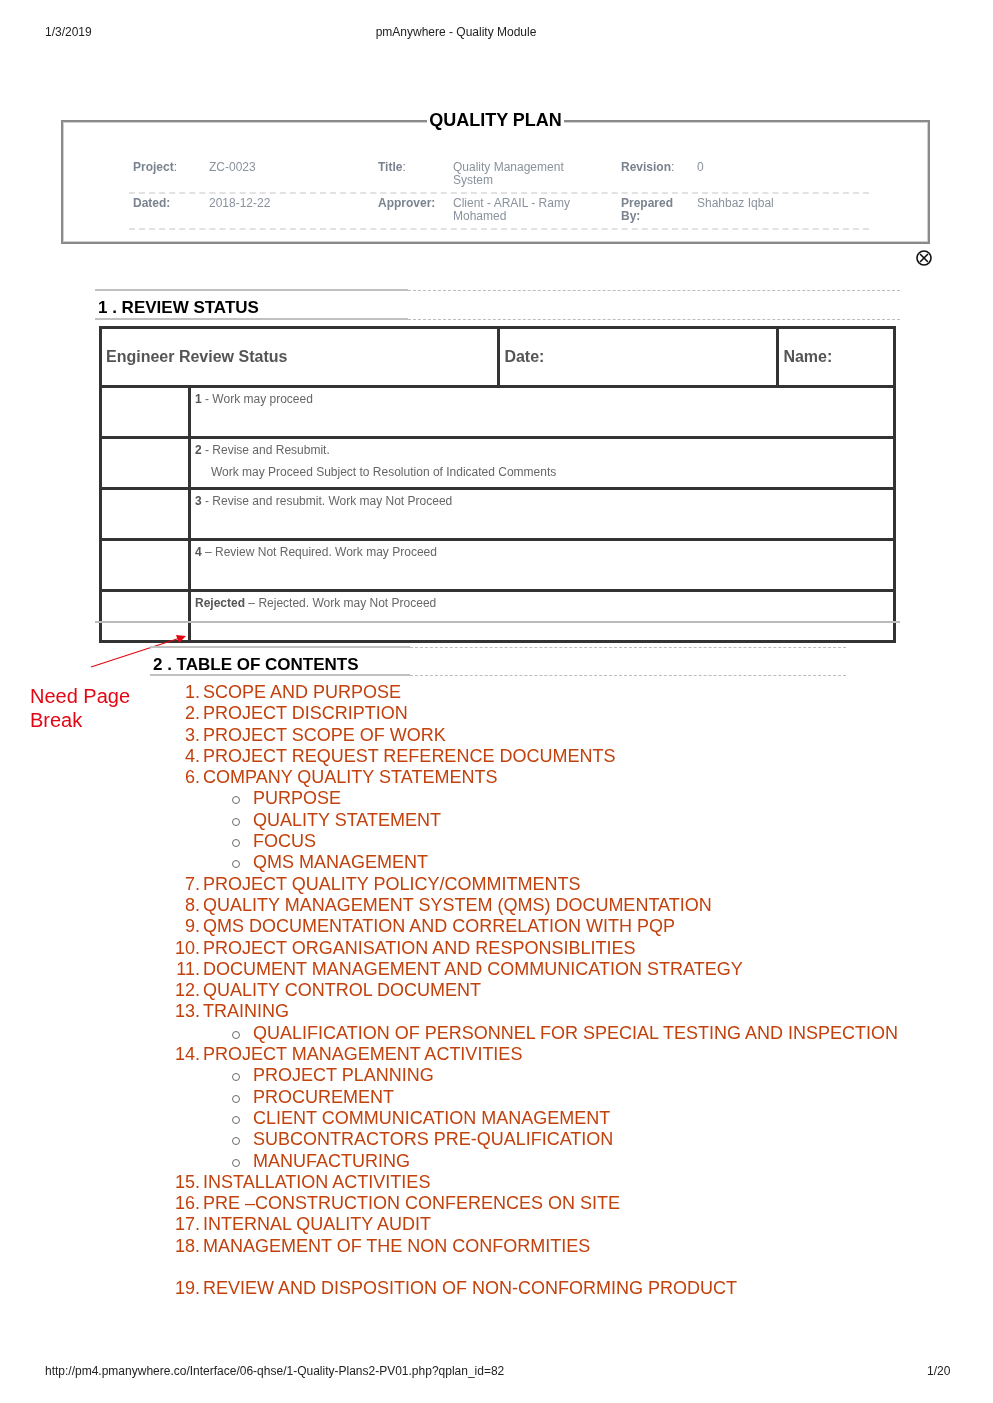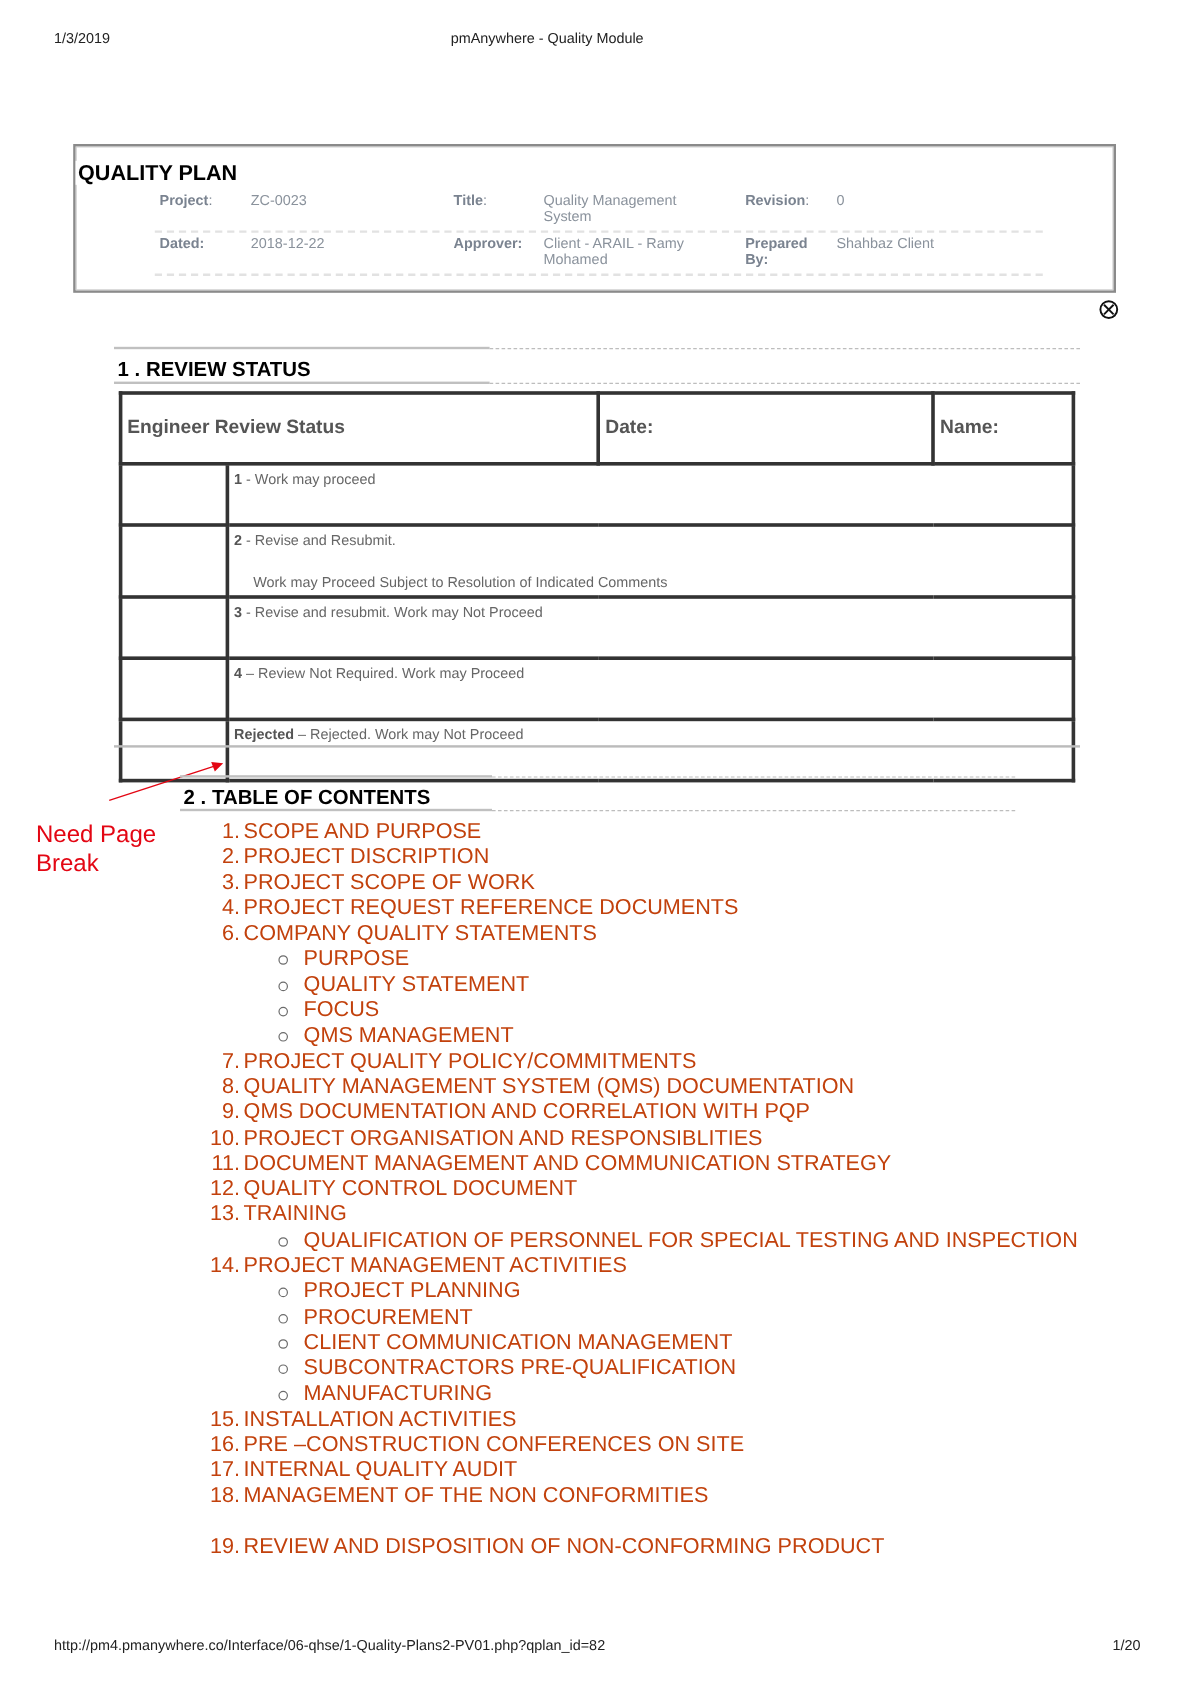--- a/index.html
+++ b/index.html
@@ -10,21 +10,21 @@
   .print-header { top:25px; }
   .print-footer { top:1364px; }
   .ph-left { position:absolute; left:45px; }
   .ph-center { position:absolute; left:0; width:912px; text-align:center; }
   .pf-left { position:absolute; left:45px; }
   .pf-right { position:absolute; left:927px; }
 
   
   .plan-box { position:absolute; left:61px; top:120px; width:869px; height:124px;
               border:2px solid #8a8a8a; box-shadow: inset 0 0 0 1px #d0d0d0; box-sizing:border-box; }
-  .plan-title { position:absolute; top:-12px; left:0; width:100%; text-align:left;margin-top:24px; }
+  .plan-title { position:absolute; top:-12px; left:0; width:100%; text-align:center; }
   .plan-title span { background:#fff; padding:0 2px; font-weight:bold; font-size:18px; color:#000; }
   .plan-grid { position:absolute; left:66px; top:36px; width:740px; }
   .plan-row { position:relative; height:34px; border-bottom:2px dashed #e2e2e2; }
   .plan-row + .plan-row { height:34px; }
   .pl { position:absolute; top:3px; font-size:12px; color:#7a8390; font-weight:bold; line-height:13px; }
   .pv { position:absolute; top:3px; font-size:12px; color:#8a929c; line-height:13px; }
   .pl .colon { font-weight:normal; }
   .c1l { left:4px; } .c1v { left:80px; }
   .c2l { left:249px; } .c2v { left:324px; width:150px; }
   .c3l { left:492px; width:60px; } .c3v { left:568px; }
@@ -36,21 +36,21 @@
   .hline { position:absolute; height:0; }
   .solid { border-top:2px solid #c0c0c0; }
   .dash { border-top:1px dashed #bdbdbd; }
 
   
   .review-table { position:absolute; left:99px; top:326px; width:797px; border-collapse:collapse; }
   .rt-head td { border:3px solid #333; height:56px; font-size:16px; font-weight:bold; color:#555; padding:0 4px; }
   .rt-row td { border:3px solid #333; border-top:3px solid #333; height:40px; font-size:12px; color:#666; vertical-align:top; padding:4px 4px; }
   .rt-row td.blank { width:78px; }
   .rt-row b { color:#555; }
-  .sub-line { display:block; margin-top:21px; padding-left:16px; }
+  .sub-line { display:block; margin-top:8px; padding-left:16px; }
 
   
   .note { position:absolute; left:30px; top:684px; color:#e30613; font-size:20px; line-height:24px; }
   .arrow { position:absolute; left:88px; top:630px; }
 
   
   .toc { position:absolute; left:160px; top:682px; font-size:18px; color:#c2410c; line-height:21.3px; }
   .toc-item { position:relative; white-space:nowrap; }
   .toc-num { display:inline-block; width:40px; text-align:right; margin-right:3px; }
   .toc-sub { position:relative; padding-left:93px; }
@@ -75,21 +75,21 @@
       <div class="pv c2v">Quality Management System</div>
       <div class="pl c3l"><span>Revision</span><span class="colon">:</span></div>
       <div class="pv c3v">0</div>
     </div>
     <div class="plan-row">
       <div class="pl c1l">Dated:</div>
       <div class="pv c1v">2018-12-22</div>
       <div class="pl c2l">Approver:</div>
       <div class="pv c2v">Client - ARAIL - Ramy Mohamed</div>
       <div class="pl c3l">Prepared By:</div>
-      <div class="pv c3v">Shahbaz Client</div>
+      <div class="pv c3v">Shahbaz Iqbal</div>
     </div>
   </div>
 </div>
 
 <svg class="close-icon" viewBox="0 0 18 18">
   <circle cx="9" cy="9" r="7" fill="none" stroke="#111" stroke-width="1.6"></circle>
   <line x1="5" y1="5" x2="13" y2="13" stroke="#111" stroke-width="1.6"></line>
   <line x1="13" y1="5" x2="5" y2="13" stroke="#111" stroke-width="1.6"></line>
 </svg>
 

